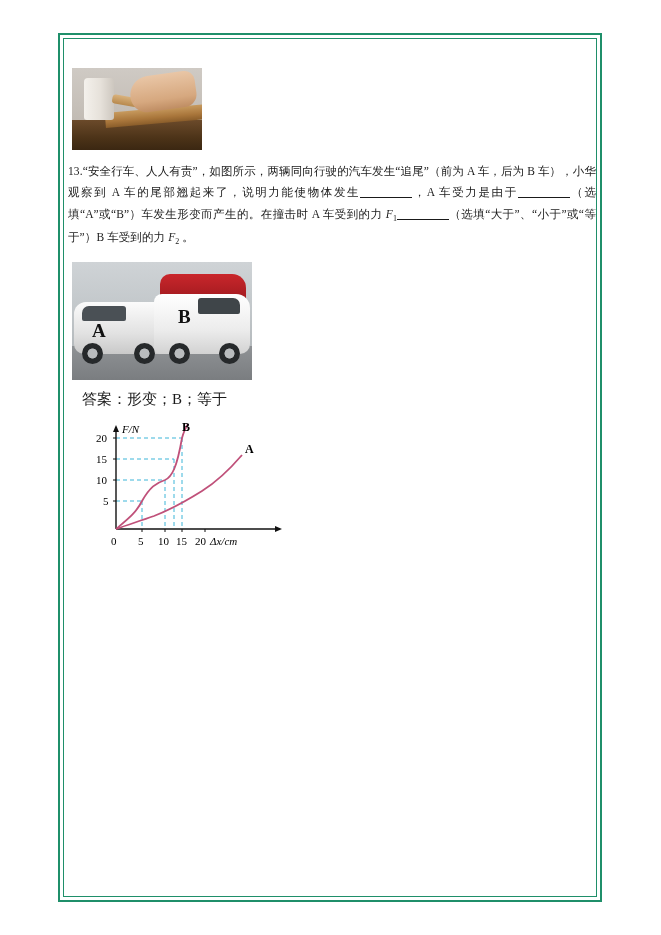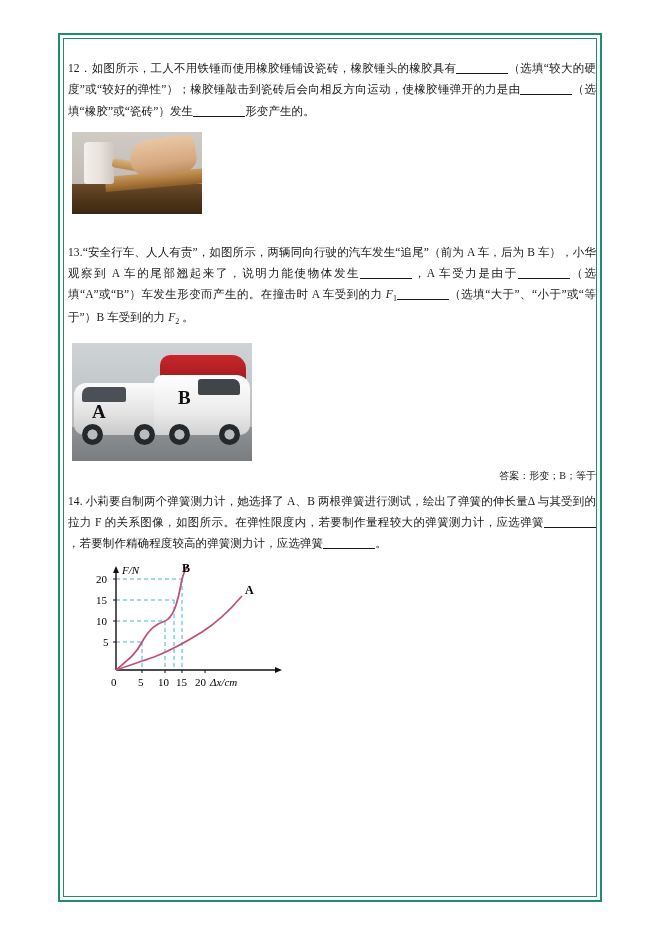--- a/index.html
+++ b/index.html
@@ -59,24 +59,23 @@
   }
   .italic-f {
     font-family: "Liberation Serif", serif;
     font-style: italic;
   }
   .sub {
     font-size: 8px;
     vertical-align: sub;
   }
   .answer {
-    font-size: 10px;
+    font-size: 15px;
     line-height: 1.8;
     margin: 6px 0 2px 14px;
-    text-align: right;
   }
 
   
   .fig1 {
     margin-top: 10px;
     margin-left: 4px;
     width: 130px;
     height: 82px;
     position: relative;
     overflow: hidden;
@@ -252,35 +251,32 @@
 </head>
 <body>
 
 <div class="page">
   <div class="page-inner"></div>
 </div>
 
 <div class="content">
 
   <div class="q">
-    <div class="q-text">
-      <span>12．如图所示，工人不用铁锤而使用橡胶锤铺设瓷砖，橡胶锤头的橡胶具有</span><span class="blank"></span><span>（选填“较大的硬度”或“较好的弹性”）；橡胶锤敲击到瓷砖后会向相反方向运动，使橡胶锤弹开的力是由</span><span class="blank"></span><span>（选填“橡胶”或“瓷砖”）发生</span><span class="blank"></span><span>形变产生的。</span>
-    </div>
 
     <div class="fig1">
       <div class="bg"></div>
       <div class="ground"></div>
       <div class="plank"></div>
       <div class="mallet"></div>
       <div class="handle"></div>
       <div class="hand"></div>
     </div>
   </div>
 
-  <div class="q" style="margin-top:28px;">
+  <div class="q" style="margin-top:11px;">
     <div class="q-text">
       <span>13.“安全行车、人人有责”，如图所示，两辆同向行驶的汽车发生“追尾”（前为 A 车，后为 B 车），小华观察到 A 车的尾部翘起来了，说明力能使物体发生</span><span class="blank"></span><span>，A 车受力是由于</span><span class="blank"></span><span>（选填“A”或“B”）车发生形变而产生的。在撞击时 A 车受到的力 </span><span class="italic-f">F</span><span class="sub">1</span><span class="blank"></span><span>（选填“大于”、“小于”或“等于”）B 车受到的力 </span><span class="italic-f">F</span><span class="sub">2</span><span> 。</span>
     </div>
 
     <div class="fig2">
       <div class="sky"></div>
       <div class="redcar"></div>
       <div class="road"></div>
       <div class="whitecar-a"></div>
       <div class="whitecar-b"></div>
@@ -291,23 +287,20 @@
       <div class="wheel w3"></div>
       <div class="wheel w4"></div>
       <div class="label label-a">A</div>
       <div class="label label-b">B</div>
     </div>
 
     <div class="answer">答案：形变；B；等于</div>
   </div>
 
   <div class="q">
-    <div class="q-text">
-      <span>14. 小莉要自制两个弹簧测力计，她选择了 A、B 两根弹簧进行测试，绘出了弹簧的伸长量Δ 与其受到的拉力 F 的关系图像，如图所示。在弹性限度内，若要制作量程较大的弹簧测力计，应选弹簧</span><span class="blank"></span><span>，若要制作精确程度较高的弹簧测力计，应选弹簧</span><span class="blank"></span><span>。</span>
-    </div>
 
     <div class="fig3">
       <svg width="210" height="138" viewBox="0 0 210 138">
 
         <g stroke="#3db5d8" stroke-width="1" stroke-dasharray="4 3" fill="none">
           <path d="M34,17 L100,17"></path>
           <path d="M34,38 L92,38"></path>
           <path d="M34,59 L83,59"></path>
           <path d="M34,80 L60,80"></path>
           <path d="M100,17 L100,108"></path>

